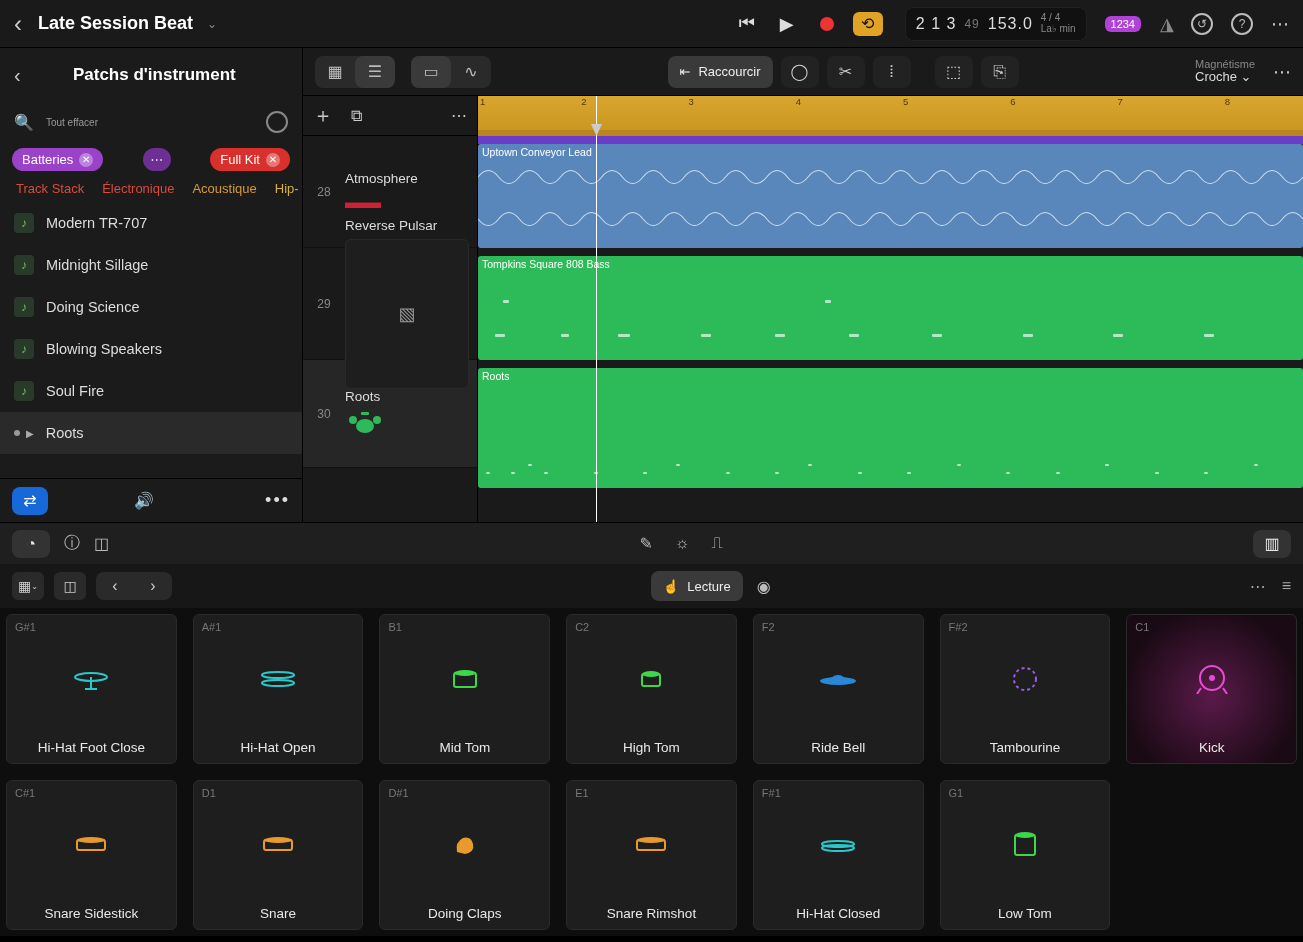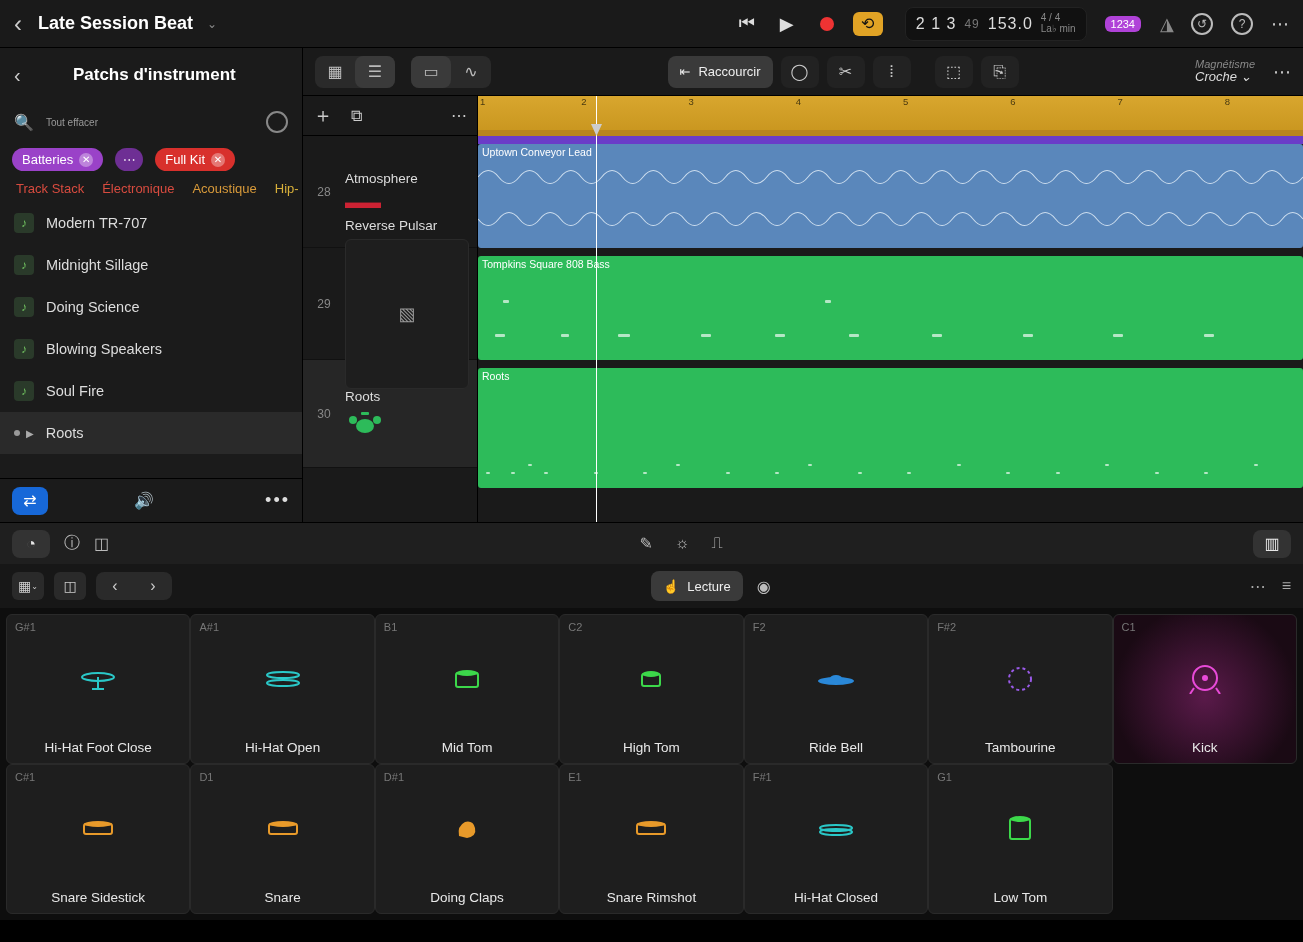--- a/index.html
+++ b/index.html
@@ -23,21 +23,21 @@
 
 .main { display:flex; height:474px; }
 .sidebar { width:303px; background:#1b1b1b; display:flex; flex-direction:column; border-right:1px solid #000;}
 .sb-head { display:flex; align-items:center; height:54px; padding:0 14px;}
 .sb-head .backbtn { font-size:20px; color:#ccc;}
 .sb-head .title { flex:1; text-align:center; font-size:17px; font-weight:600; color:#fff;}
 .sb-search { display:flex; align-items:center; padding:0 14px; height:40px; gap:12px;}
 .sb-search .mag { color:#888; font-size:16px;}
 .sb-search .clr { flex:1; color:#9a9a9a; font-size:10px; text-align:left;}
 .sb-search .listbtn { width:22px;height:22px;border:2px solid #888;border-radius:50%;position:relative;}
-.tags { display:flex; gap:12px; padding:6px 12px; align-items:center;}
+.tags { display:flex; gap:12px; padding:6px 12px; align-items:center;justify-content:space-between;}
 .tag { display:flex; align-items:center; gap:6px; border-radius:14px; padding:4px 10px; font-size:13px;}
 .tag.purple { background:#9a42c8; color:#fff;}
 .tag.red { background:#d8302c; color:#fff;}
 .tag .x { background:rgba(255,255,255,.35); border-radius:50%; width:14px;height:14px; display:flex;align-items:center;justify-content:center;font-size:10px;}
 .tag.extra { background:#6e2f94; color:#fff; width:28px; justify-content:center;}
 .catrow { display:flex; gap:18px; padding:4px 16px 6px; font-size:13px; overflow:hidden; white-space:nowrap;}
 .catrow .c-red{color:#d84b3f;} .catrow .c-or{color:#d89a3a;} .catrow .c-or2{color:#d8b03a;}
 .patch-list { flex:1; overflow:hidden;}
 .patch { display:flex; align-items:center; gap:12px; height:42px; padding:0 14px; font-size:14.5px; color:#ddd;}
 .patch .note { width:20px;height:20px;border-radius:4px;background:#2a3a2a;display:flex;align-items:center;justify-content:center;color:#6fbf5f;font-size:12px;}
@@ -49,21 +49,21 @@
 .sb-foot .vol{ color:#ddd; font-size:16px; margin-left:70px;}
 .sb-foot .more{ color:#ddd; margin-left:auto; font-size:18px; letter-spacing:2px;}
 
 .arrange { flex:1; background:#1a1a1a; display:flex; flex-direction:column; position:relative;}
 .ar-toolbar { height:48px; display:flex; align-items:center; padding:0 12px; gap:8px; border-bottom:1px solid #000;}
 .seg { background:#2a2a2a; border-radius:8px; display:flex; height:32px; align-items:center;}
 .seg .segbtn { width:40px; height:32px; display:flex;align-items:center;justify-content:center; color:#bbb;}
 .seg .segbtn.active{ background:#3a3a3a; border-radius:8px;}
 .toolbtn { width:38px;height:32px;border-radius:8px;background:#222;display:flex;align-items:center;justify-content:center;color:#ccc;}
 .func { background:#3a3a3a; border-radius:8px; height:32px; display:flex; align-items:center; padding:0 12px; gap:8px; color:#eee; font-size:13px;}
-.snap { margin-left:auto; text-align:left; font-size:11px;color:#888; line-height:1.1;font-style:italic;}
+.snap { margin-left:auto; text-align:left; font-size:11px;color:#888; line-height:1.1;}
 .snap .v{color:#ddd;font-size:13px;}
 
 .trackarea { flex:1; display:flex; overflow:hidden;}
 .trackheads { width:175px; border-right:1px solid #000; background:#1a1a1a;}
 .th-top { height:40px; display:flex; align-items:center; padding:0 10px; gap:18px; border-bottom:1px solid #000;}
 .th-top .plus{color:#ccc;font-size:20px;}
 .th-row { display:flex; align-items:center; padding:6px 8px; gap:8px; border-bottom:1px solid #111;}
 .th-row.h112{height:112px;} .th-row.h108{height:108px;}
 .th-num { width:26px; color:#888; font-size:12px; text-align:center;}
 .th-body { flex:1; }
@@ -94,21 +94,21 @@
 .editor-bar .kb{ background:#333;border-radius:8px;width:38px;height:28px;display:flex;align-items:center;justify-content:center;}
 
 .pad-toolbar { height:44px; background:#171717; display:flex; align-items:center; padding:0 12px; gap:10px;}
 .pad-toolbar .gridbtn{width:32px;height:28px;background:#2a2a2a;border-radius:6px;display:flex;align-items:center;justify-content:center;color:#ccc;font-size:14px;}
 .pad-toolbar .nav{background:#2a2a2a;border-radius:8px;display:flex;}
 .pad-toolbar .nav .nb{width:38px;height:28px;display:flex;align-items:center;justify-content:center;color:#ccc;}
 .pad-toolbar .center{flex:1;display:flex;justify-content:center;}
 .lecture{background:#3a3a3a;border-radius:8px;height:30px;display:flex;align-items:center;gap:8px;padding:0 12px;color:#eee;font-size:13px;}
 .pad-toolbar .right{display:flex;gap:16px;align-items:center;color:#aaa;}
 
-.padgrid { display:grid; grid-template-columns:repeat(7,1fr); gap:0; padding:6px; background:#0e0e0e;}
+.padgrid { display:grid; grid-template-columns:repeat(7,1fr); gap:16px; padding:6px; background:#0e0e0e;}
 .pad { background:#1e1e1e; border:1px solid #2a2a2a; border-radius:6px; height:150px; position:relative; display:flex; flex-direction:column; align-items:center; justify-content:center; gap:14px;}
 .pad .pnote{position:absolute;top:6px;left:8px;font-size:11px;color:#777;}
 .pad .plabel{position:absolute;bottom:8px;width:100%;text-align:center;font-size:13.5px;color:#e8e8e8;}
 .pad.active-teal{background:radial-gradient(circle at 50% 40%,#0e5a5a,#0a2a2a 70%);border-color:#1a8a8a;}
 .pad.active-pink{background:radial-gradient(circle at 50% 55%,#5a1a4a,#1a0a14 75%);}
 .picon{margin-top:-20px;}
 .pad svg{display:block;}
 </style>
 </head>
 <body>

